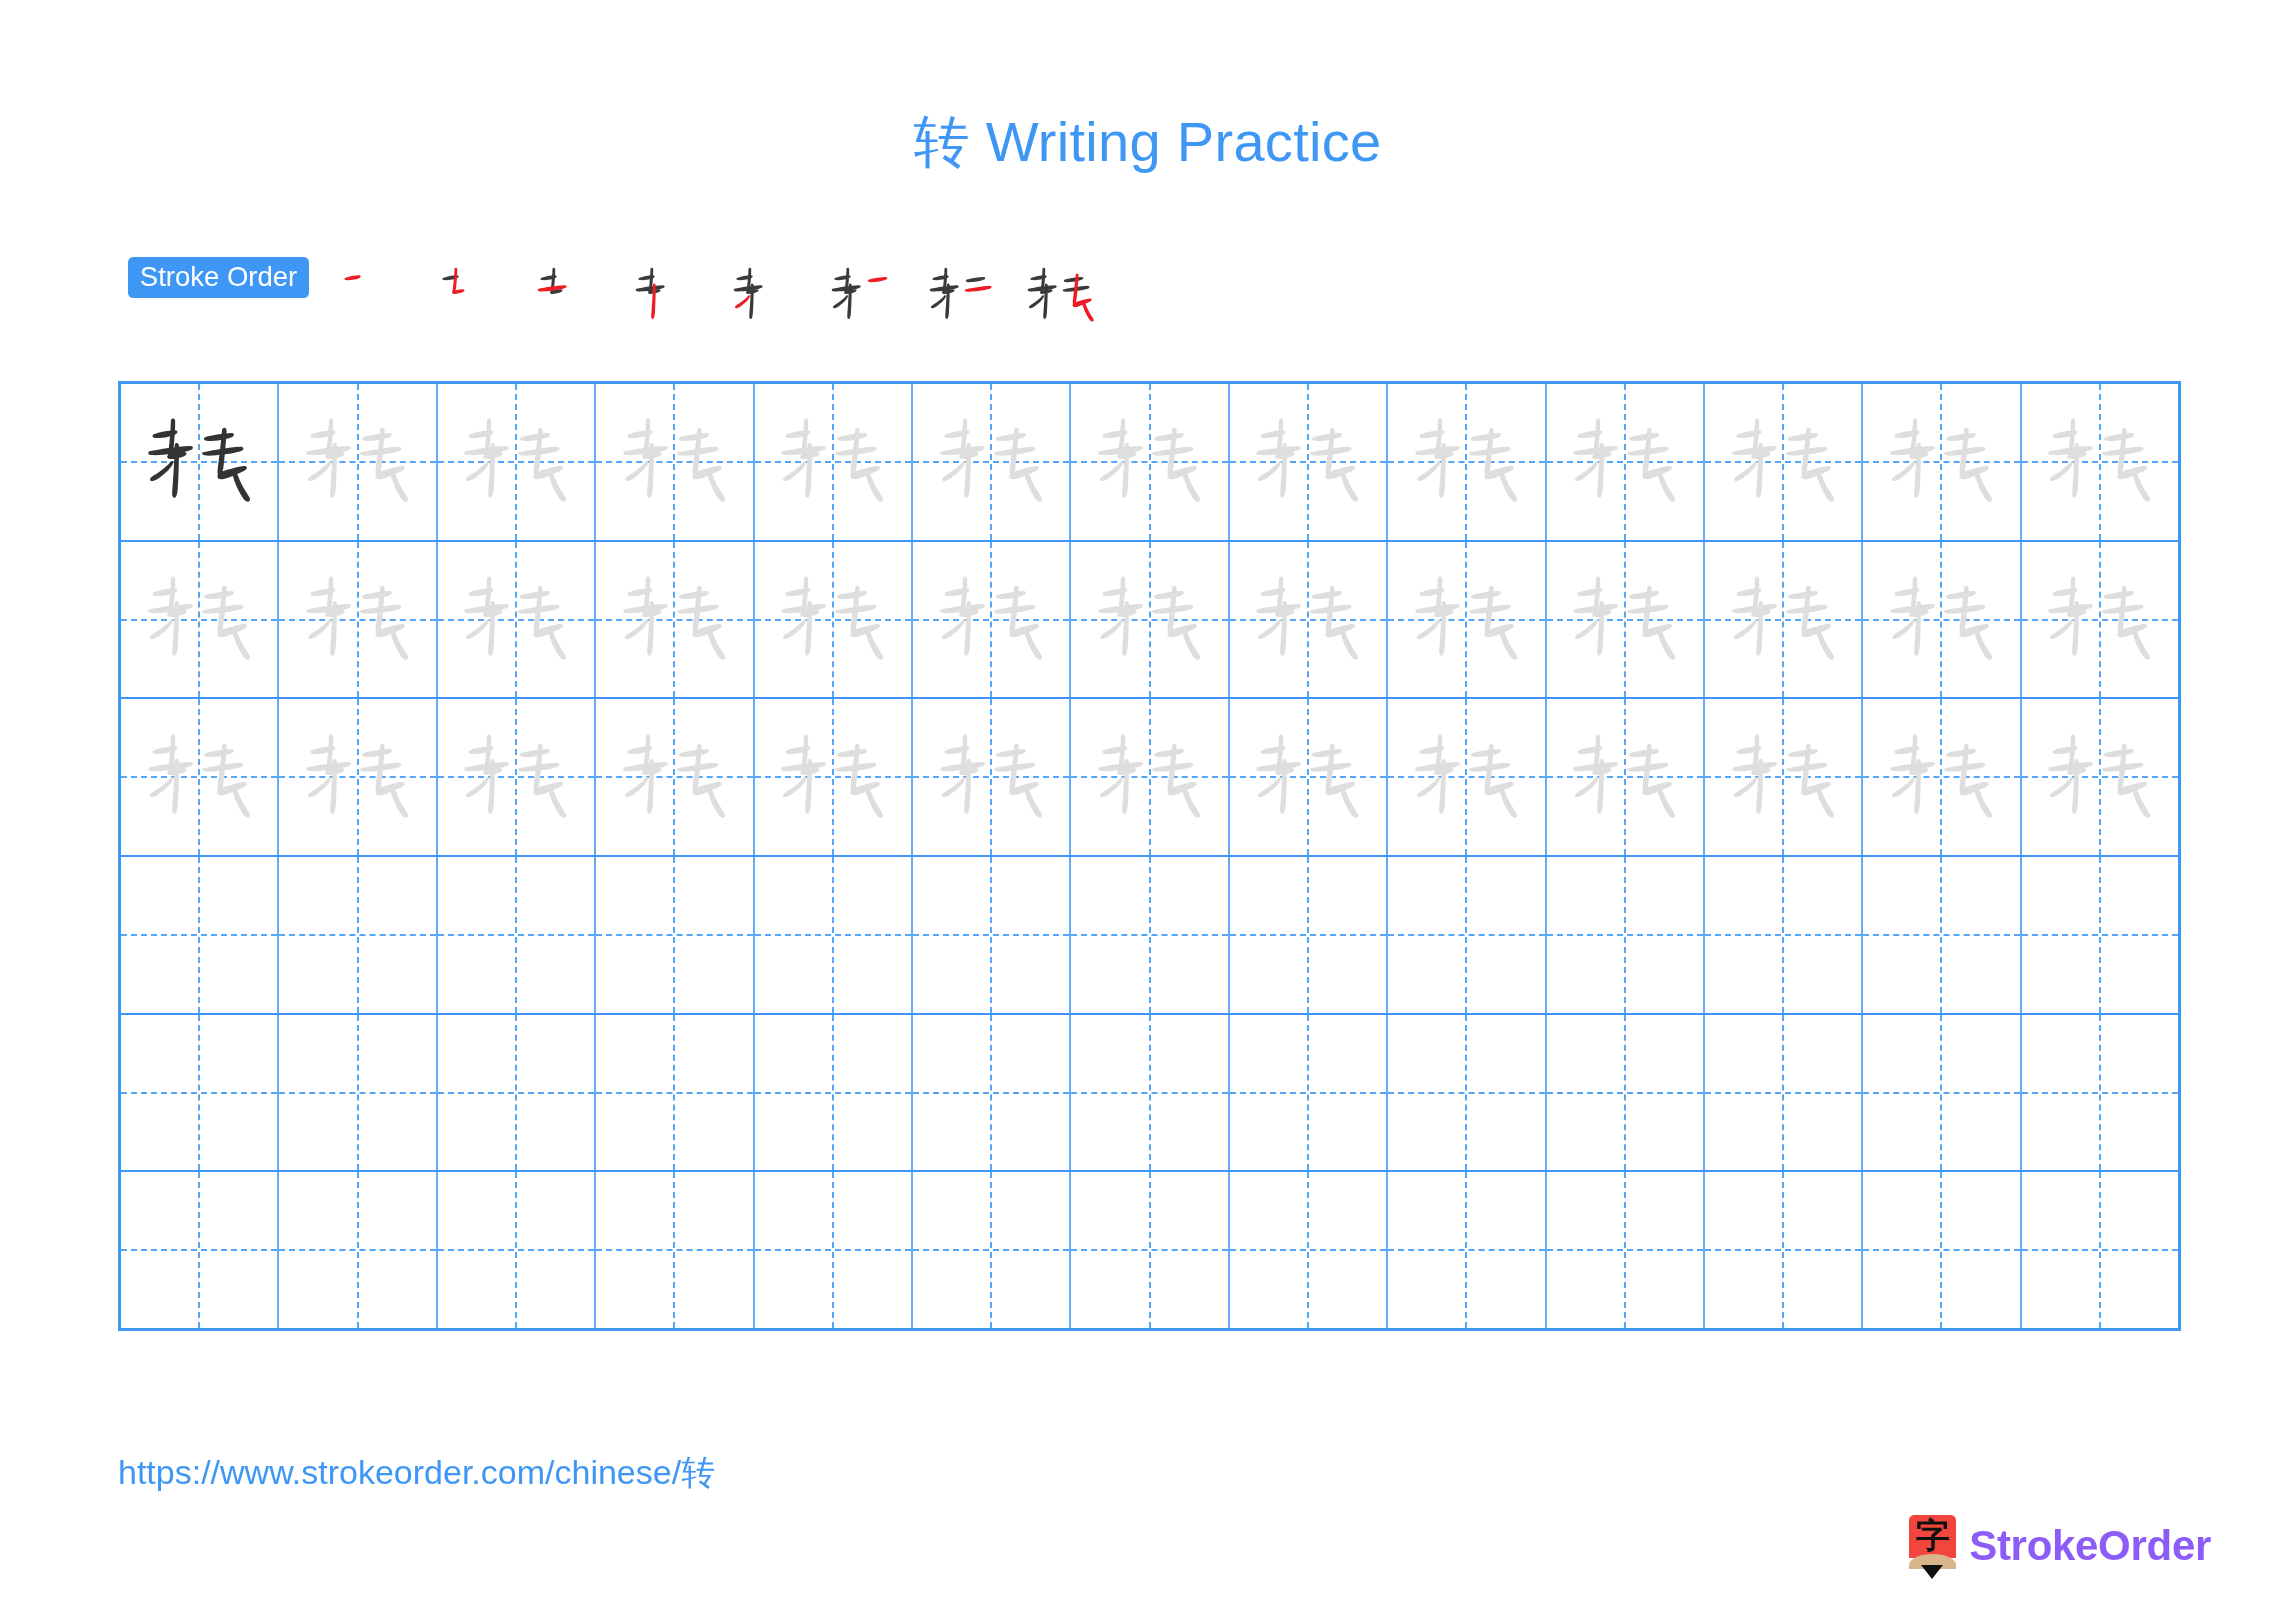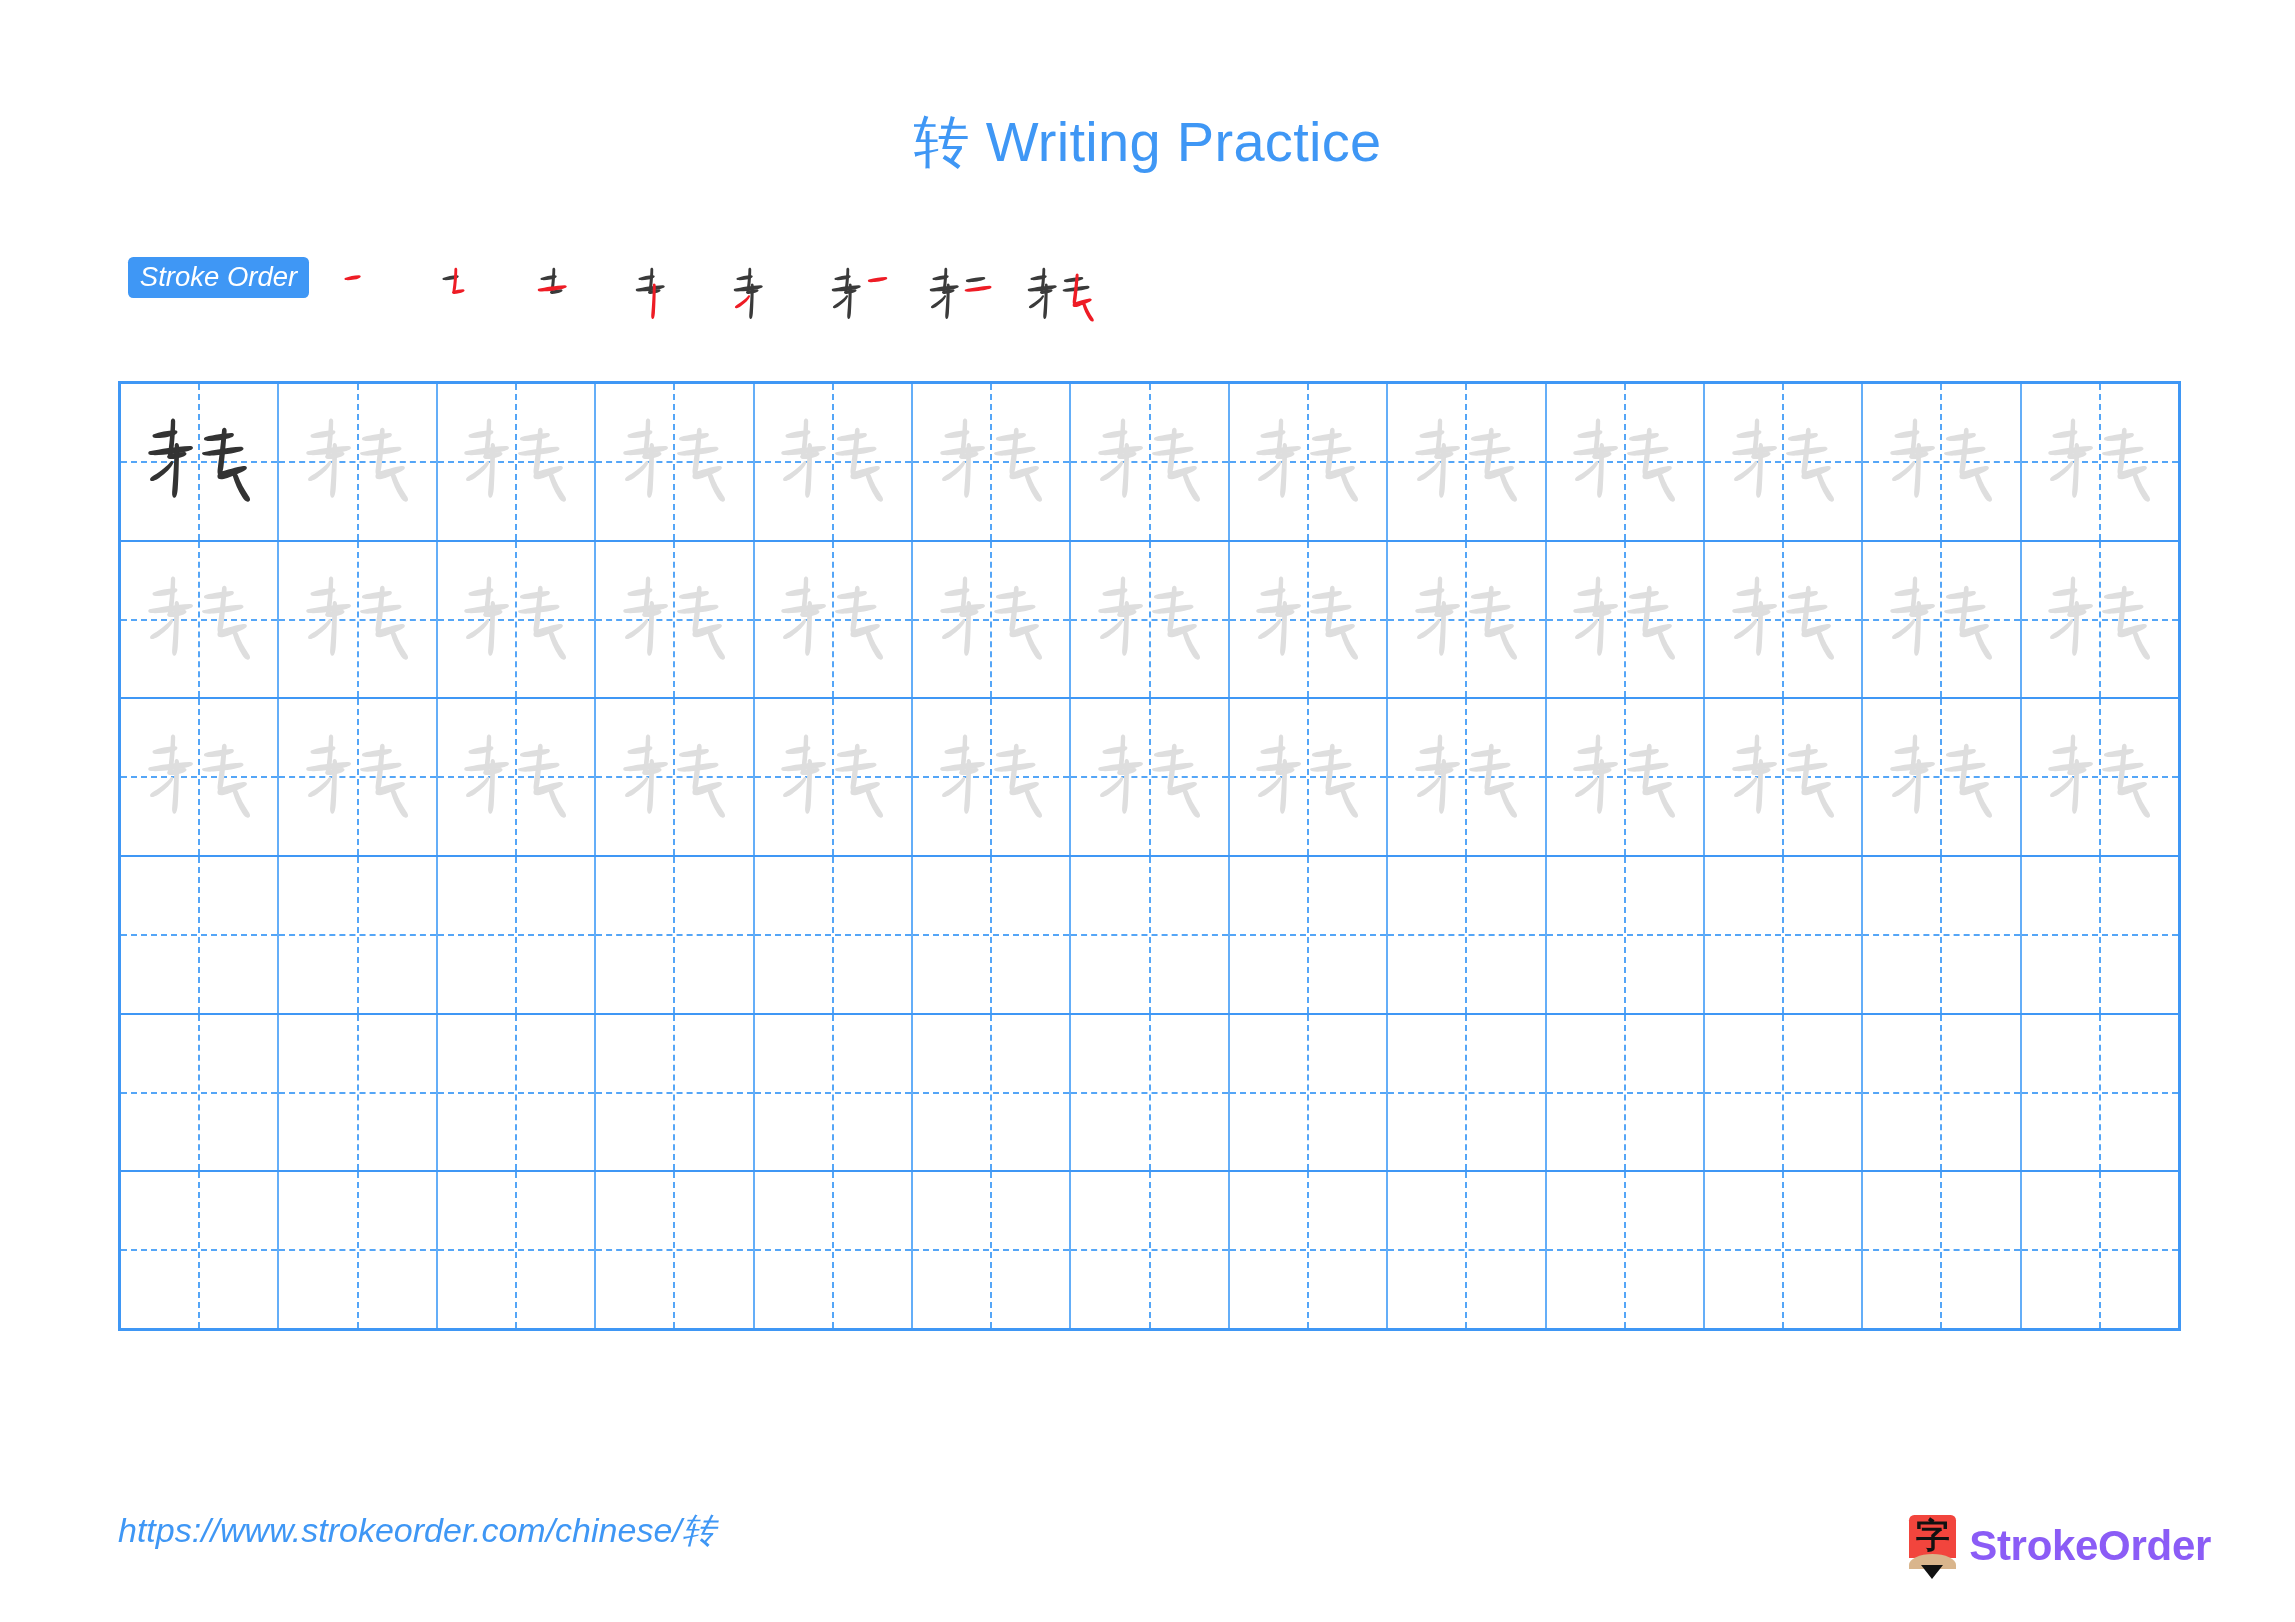--- a/index.html
+++ b/index.html
@@ -33,21 +33,20 @@
   }
 
   
   #stroke-order-row {
     position: absolute;
     left: 128px;
     top: 253px;
     height: 79px;
     display: flex;
     align-items: flex-start;
-    font-style: italic;
   }
   #stroke-order-badge {
     background: #3f97f5;
     color: #ffffff;
     font-size: 27.5px;
     font-weight: 400;
     border-radius: 5.2px;
     padding: 5.9px 11.8px 7.9px 11.8px;
     line-height: 1;
     white-space: nowrap;
@@ -130,25 +129,24 @@
     font-size: 115px;
     line-height: 1;
     user-select: none;
   }
   .cell-char svg { display:block; width: 131px; height: 131px; }
 
   
   #footer-url {
     position: absolute;
     left: 118px;
-    top: 1508px;
+    top: 1450px;
     font-size: 34px;
     color: #3f97f5;
     white-space: nowrap;
-    font-style: italic;
   }
   #footer-url .hanzi-url { font-family: "DejaVu Sans", sans-serif; }
 
   #brand-logo {
     position: absolute;
     right: 84px;
     top: 1510px;
     display: flex;
     align-items: center;
     height: 72px;

